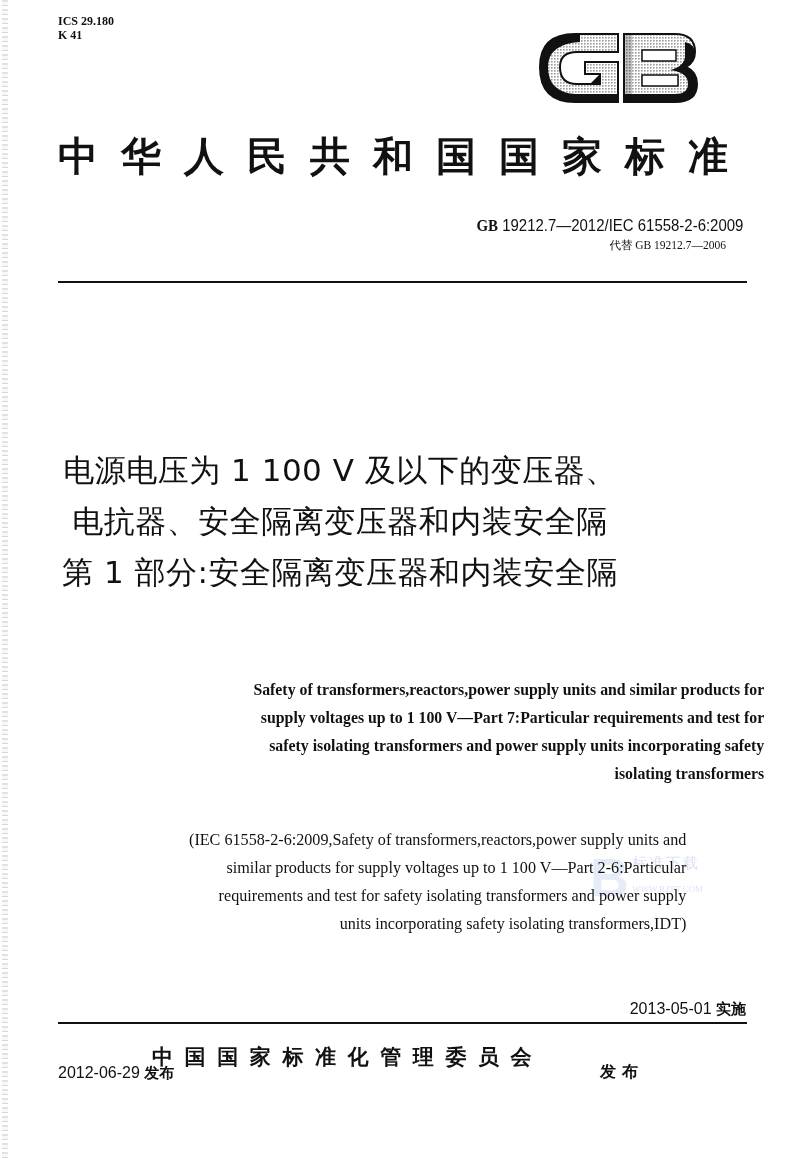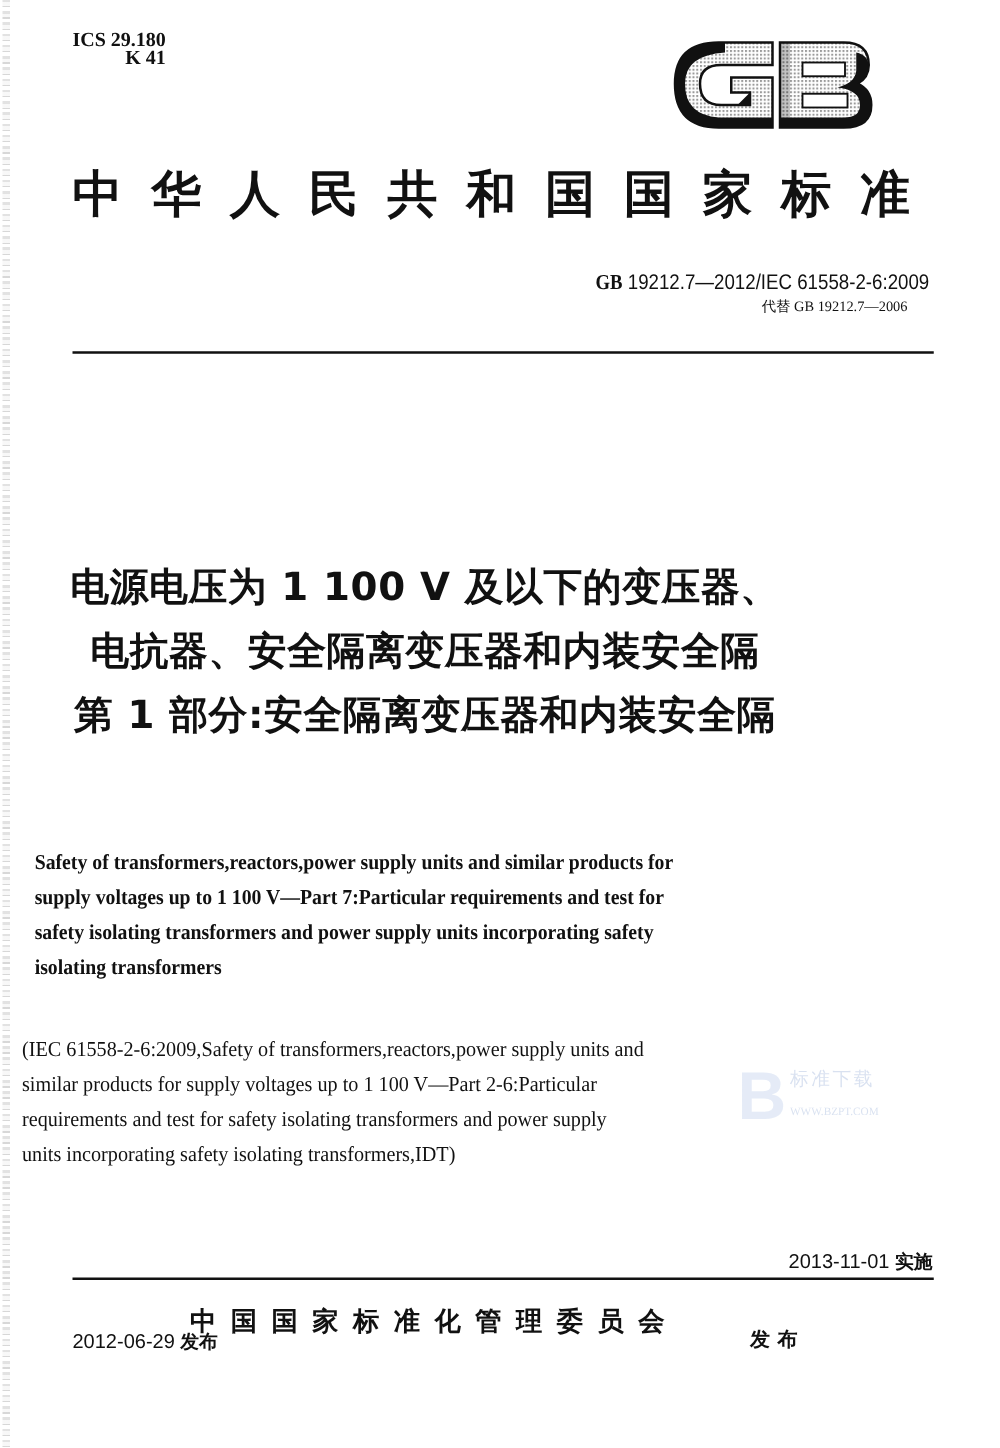--- a/index.html
+++ b/index.html
@@ -5,45 +5,45 @@
     html, body { margin: 0; padding: 0; }
     body {
       width: 800px; height: 1158px; background: #ffffff; position: relative; overflow: hidden;
       color: #111; font-family: "DejaVu Sans", sans-serif;
     }
     .scan-edge {
       position: absolute; left: 2px; top: 0; width: 6px; height: 1158px;
       background: repeating-linear-gradient(180deg, #cfcfcf 0 2px, #f3f3f3 2px 5px, #bdbdbd 5px 6px, #ffffff 6px 9px);
       opacity: 0.6;
     }
-    .ics { position: absolute; left: 58px; top: 26px; font-family: "Liberation Sans", sans-serif; font-size: 16px; line-height: 14px; text-align: right; }
+    .ics { position: absolute; left: 58px; top: 14px; font-family: "Liberation Sans", sans-serif; font-size: 12px; line-height: 14px; }
     .ics .k { font-family: "Liberation Serif", serif; font-weight: bold; }
     .logo { position: absolute; left: 530px; top: 22px; width: 170px; height: 90px; }
     .national { position: absolute; left: 0; width: 800px; top: 132px; text-align: left; }
     .national span {
       position: absolute; top: 0; font-family: "DejaVu Serif", serif; font-weight: bold; font-size: 40px; line-height: 48px;
     }
     .std-num { position: absolute; right: 57px; top: 216px; font-size: 17px; white-space: nowrap; font-family: "Liberation Sans", sans-serif; transform: scaleX(0.88); transform-origin: right center; }
     .std-num b { font-family: "Liberation Serif", serif; }
     .replace { position: absolute; right: 74px; top: 238px; font-size: 11.5px; white-space: nowrap; font-family: "Liberation Serif", serif; }
     .rule { position: absolute; left: 58px; width: 689px; height: 2px; background: #111; }
     .rule.top { top: 281px; }
     .rule.bottom { top: 1022px; height: 1.6px; }
     .cn-title {
       position: absolute; left: 0; width: 680px; top: 445px; text-align: center;
-      font-family: "DejaVu Sans", sans-serif; font-size: 31px; line-height: 51px; font-weight: bold; letter-spacing: 0.5px;
+      font-family: "DejaVu Sans", sans-serif; font-size: 31px; line-height: 51px; font-weight: normal; letter-spacing: 0.5px;
     }
     .cn-title div { white-space: nowrap; }
     .en-title {
-      position: absolute; left: 0; width: 792px; top: 676px; text-align: left;
+      position: absolute; left: 0; width: 792px; top: 676px; text-align: right;
       font-family: "Liberation Serif", serif; font-weight: bold; font-size: 17px; line-height: 28px;
     }
     .en-title div { white-space: nowrap; transform: scaleX(0.93); }
     .iec-title {
-      position: absolute; left: 0; width: 704px; top: 826px; text-align: left;
+      position: absolute; left: 0; width: 704px; top: 826px; text-align: right;
       font-family: "Liberation Serif", serif; font-size: 17px; line-height: 28px;
     }
     .iec-title div { white-space: nowrap; transform: scaleX(0.95); }
     .watermark { position: absolute; left: 590px; top: 850px; width: 130px; height: 55px; opacity: 0.25; color: #6b8cc7; }
     .watermark .bz { position: absolute; left: 0; top: 0; font-family: "Liberation Sans", sans-serif; font-weight: bold; font-size: 54px; line-height: 54px; color: #9bb4e0; }
     .watermark .t { position: absolute; left: 42px; top: 4px; font-size: 15px; letter-spacing: 2px; }
     .watermark .u { position: absolute; left: 42px; top: 34px; font-size: 9px; font-family: "Liberation Serif", serif; }
     .date-left { position: absolute; left: 58px; top: 1028px; font-family: "Liberation Sans", sans-serif; font-size: 16px; margin-top: 36px; }
     .date-right { position: absolute; right: 54px; top: 1000px; font-family: "Liberation Sans", sans-serif; font-size: 16px; }
     .date-left .lbl, .date-right .lbl { font-weight: bold; font-family: "DejaVu Sans", sans-serif; font-size: 15px; }
@@ -128,21 +128,21 @@
   <div>similar products for supply voltages up to 1 100 V—Part 2-6:Particular</div>
   <div>requirements and test for safety isolating transformers and power supply</div>
   <div>units incorporating safety isolating transformers,IDT)</div>
 </div>
 
 <div class="date-left">
   <span>2012-06-29</span>
   <span class="lbl">发布</span>
 </div>
 <div class="date-right">
-  <span>2013-11-01</span>
+  <span>2013-05-01</span>
   <span class="lbl">实施</span>
 </div>
 
 <div class="rule bottom"></div>
 
 <div class="issuer">
   <div class="l2">中国国家标准化管理委员会</div>
 </div>
 <div class="publish">发布</div>
 

